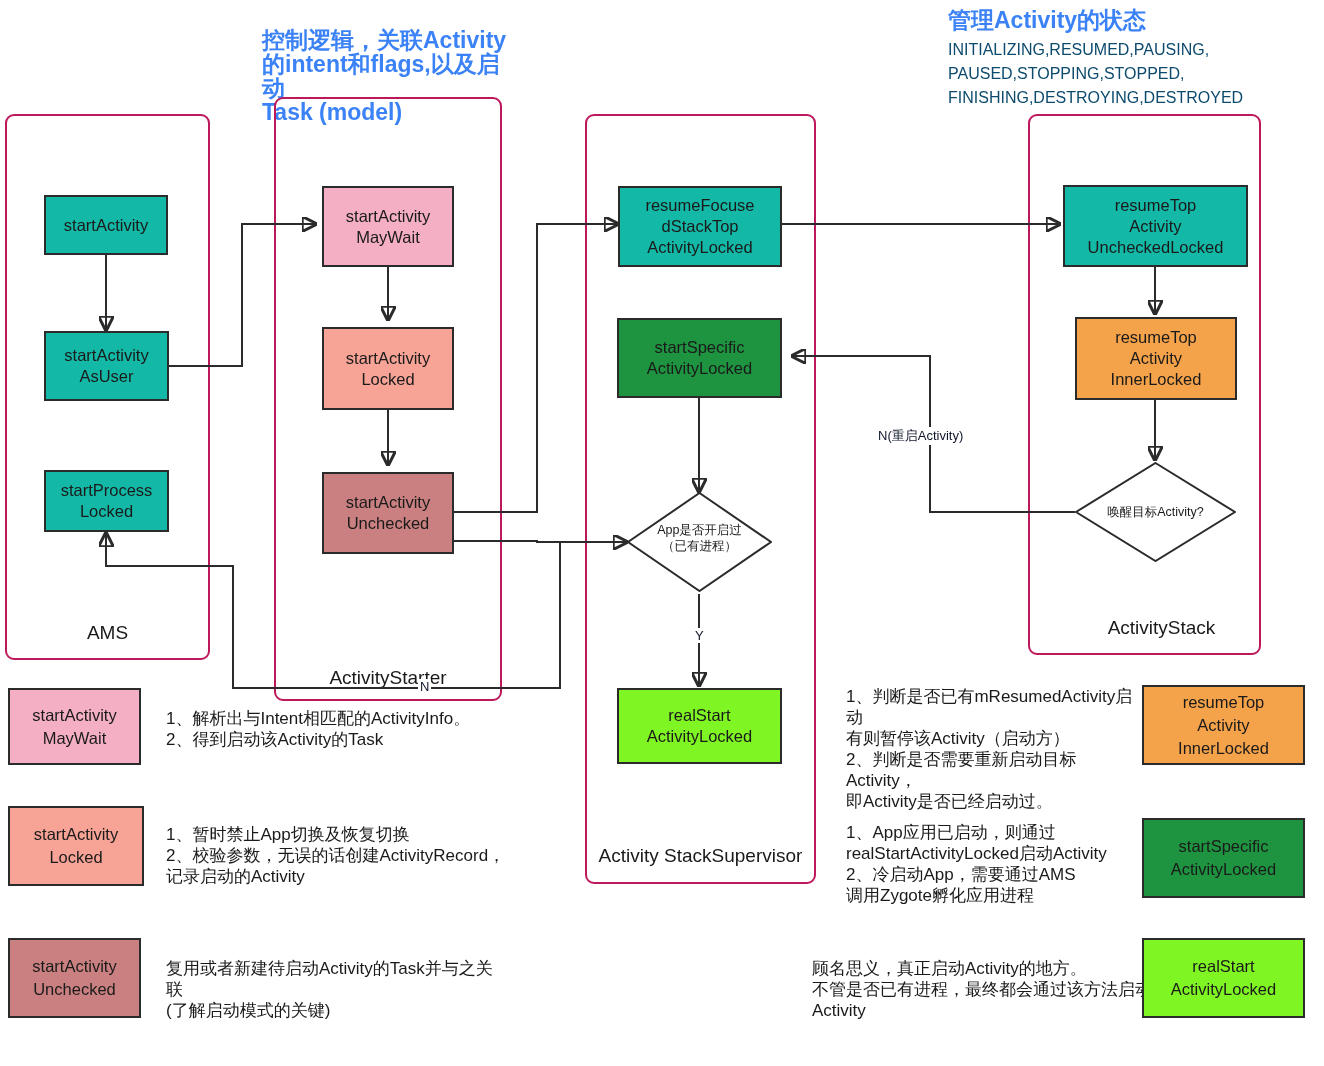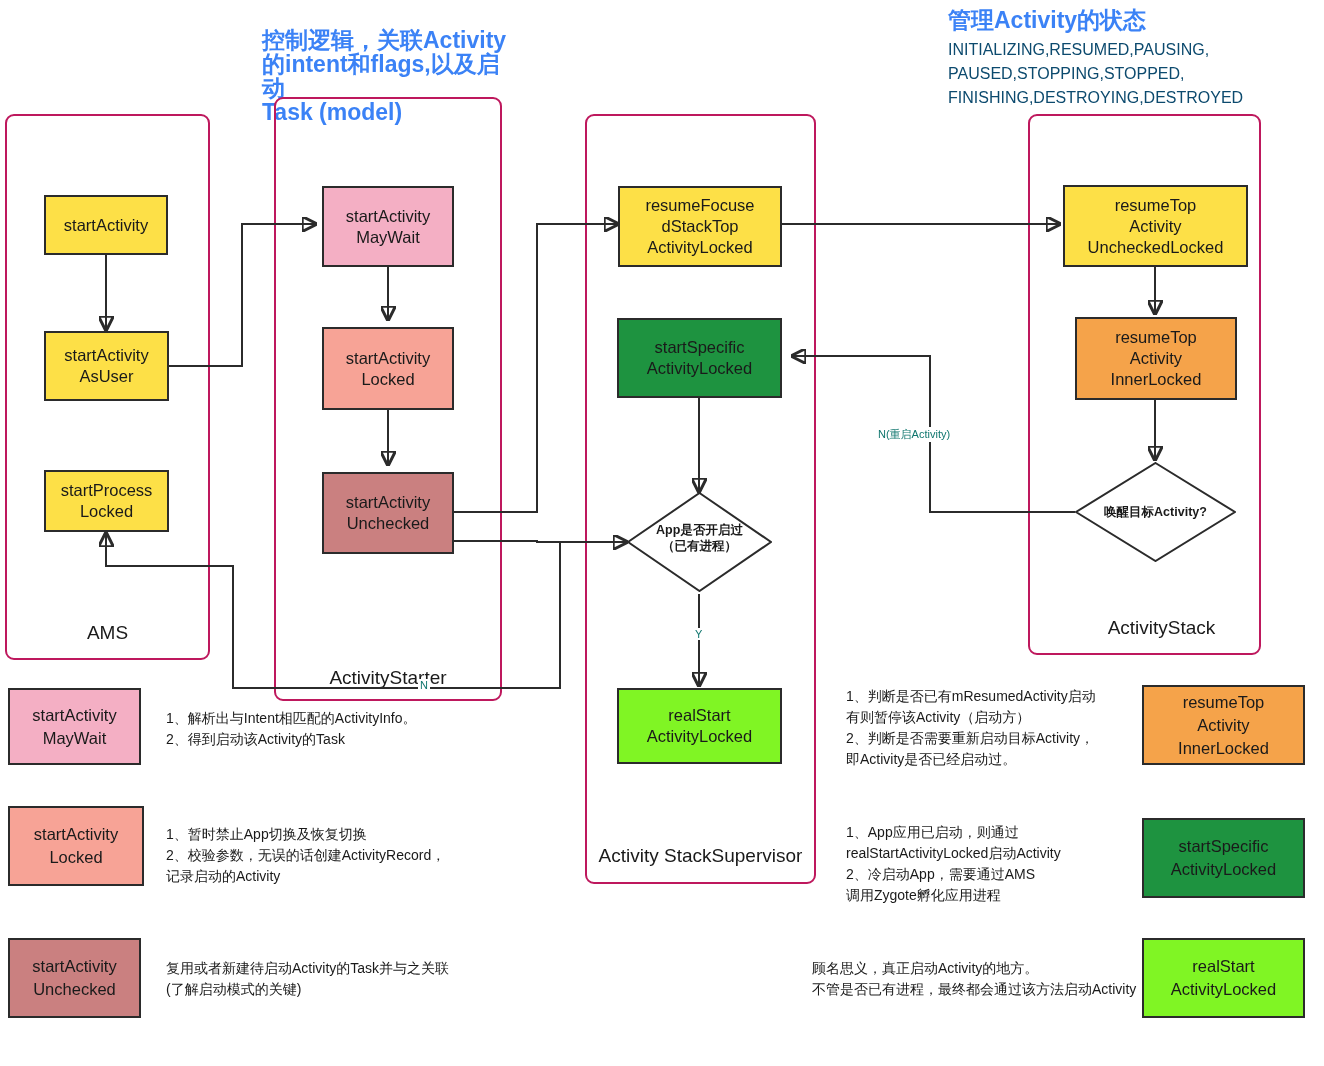--- a/index.html
+++ b/index.html
@@ -44,21 +44,21 @@
     left: 0;
     right: 0;
     text-align: center;
     font-size: 19px;
     color: #1a1a1a;
   }
 
   
   .node {
     border: 2px solid #2b2b2b;
-    background: #fde047;
+    background: #14b8a6;
     display: flex;
     align-items: center;
     justify-content: center;
     text-align: center;
     font-size: 16.5px;
     line-height: 21px;
     color: #1a1a1a;
     white-space: pre-line;
   }
 
@@ -66,49 +66,48 @@
   .diamond-wrap { }
   .diamond-wrap svg { display: block; }
   .diamond-text {
     position: absolute;
     left: 0; right: 0;
     text-align: center;
     font-size: 12.5px;
     line-height: 16px;
     color: #1a1a1a;
     white-space: pre-line;
-    font-weight: bold;
   }
 
   
   #wires { position: absolute; left: 0; top: 0; width: 1324px; height: 1066px; pointer-events: none; }
   #wires path, #wires line { fill: none; stroke: #2b2b2b; stroke-width: 2; }
   .edge-label {
     position: absolute;
-    font-size: 11px;
-    color: #0f766e;
+    font-size: 13px;
+    color: #0f172a;
     background: #ffffff;
     padding: 0 2px;
     white-space: nowrap;
   }
 
   
   .legend-box {
     border: 2px solid #2b2b2b;
     display: flex;
     align-items: center;
     justify-content: center;
     text-align: center;
     font-size: 16.5px;
     line-height: 23px;
     color: #1a1a1a;
     white-space: pre-line;
   }
   .legend-text {
-    font-size: 14px;
+    font-size: 17px;
     line-height: 21px;
     color: #1a1a1a;
     white-space: pre-line;
   }
 </style>
 </head>
 <body>
 
 <div id="canvas">
 

